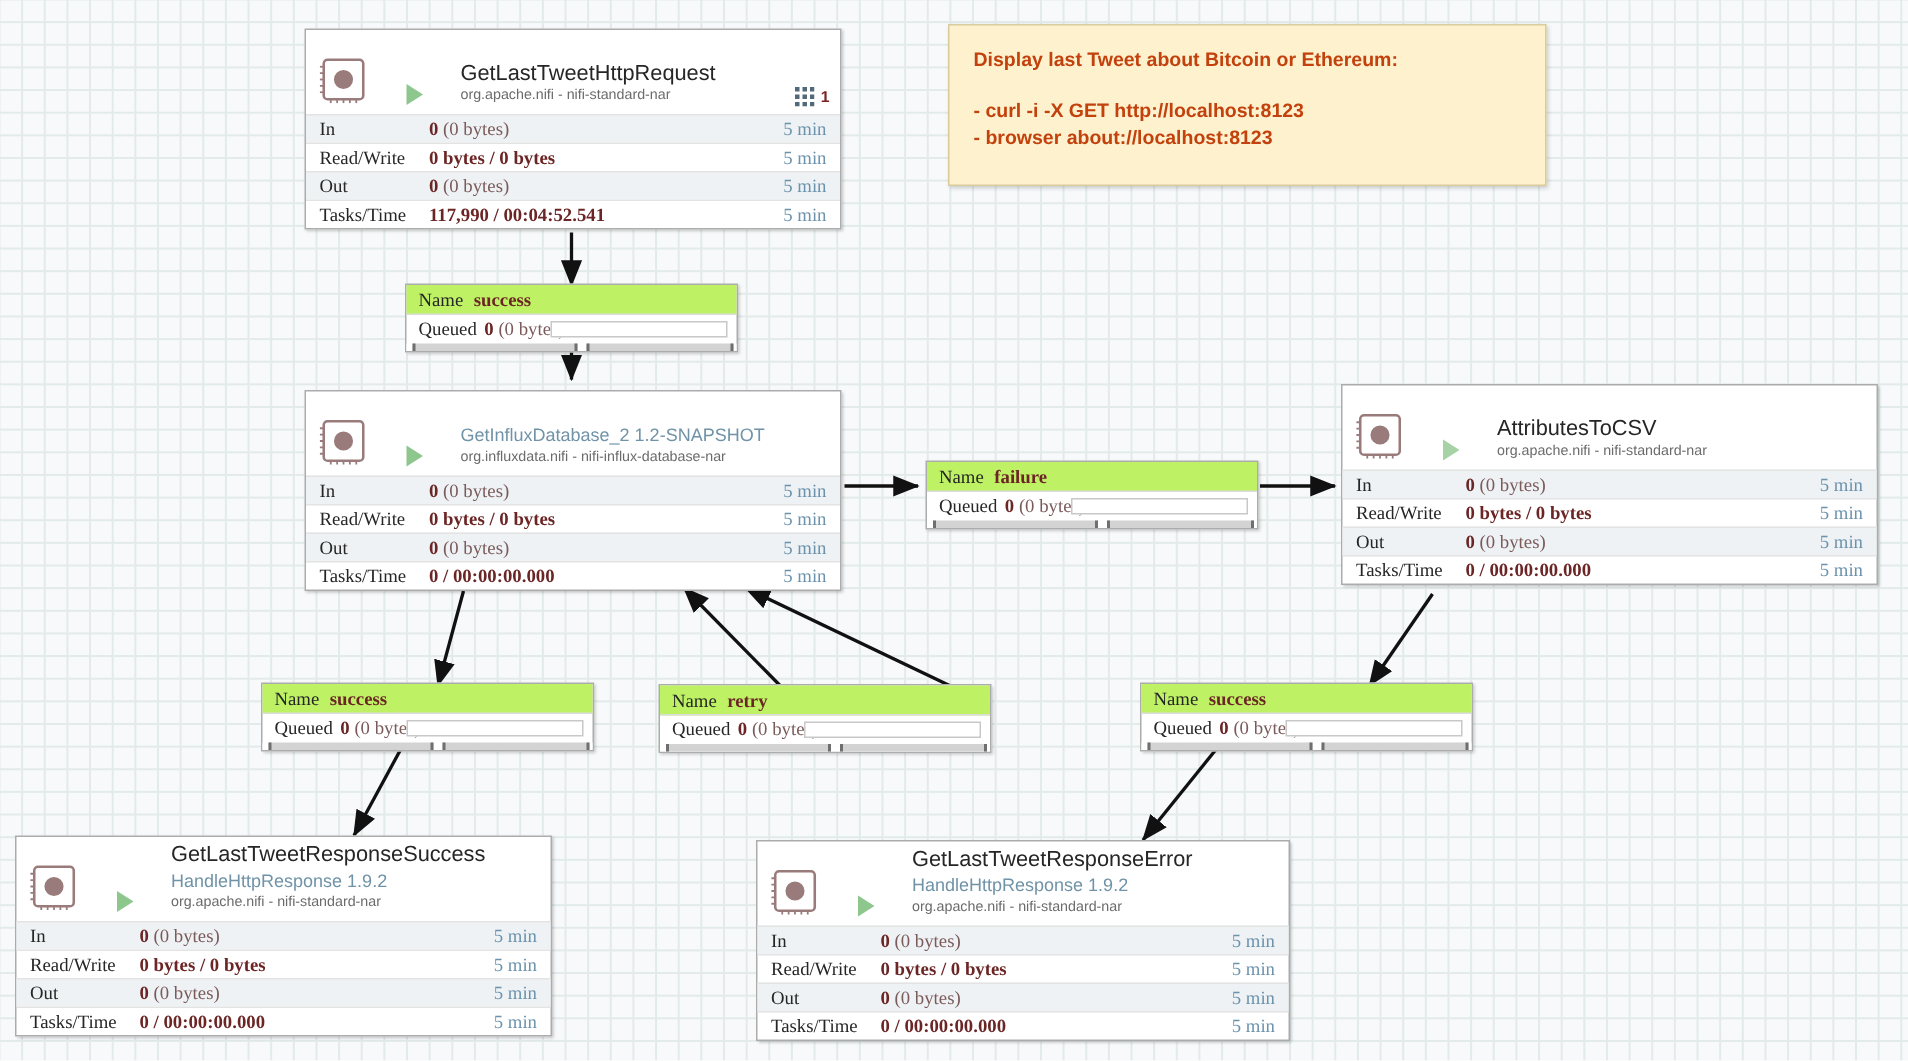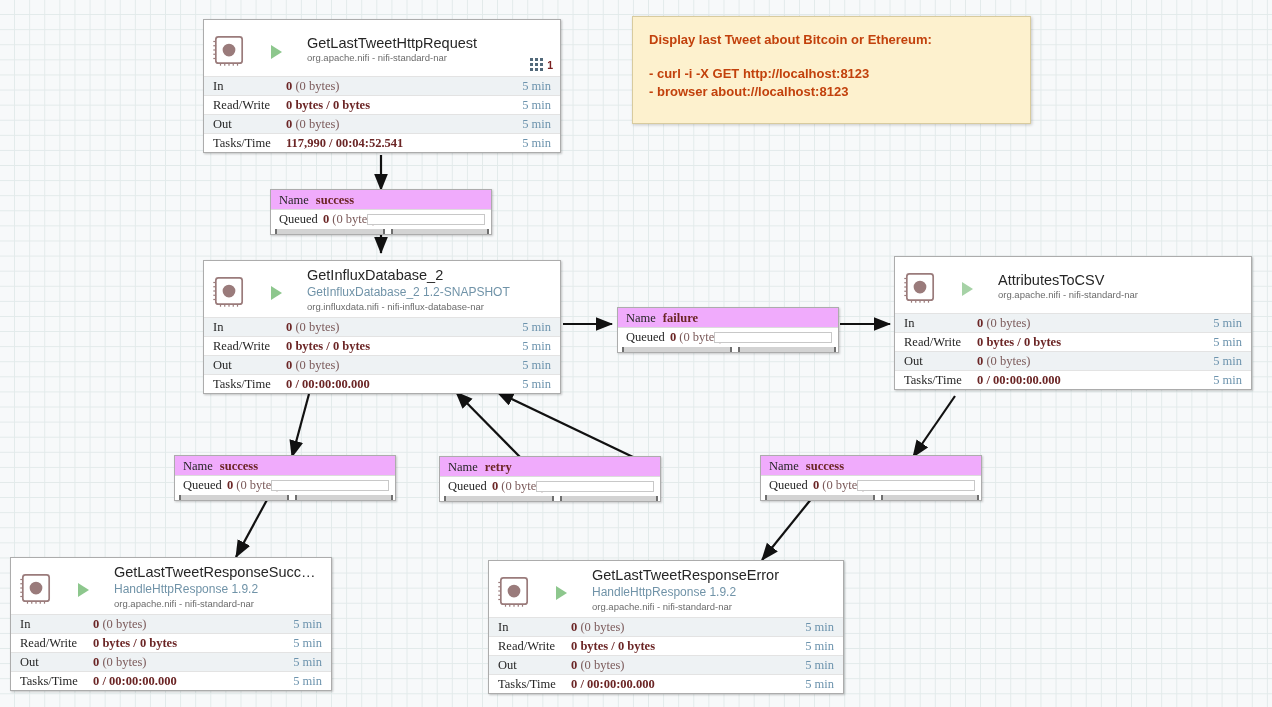--- a/index.html
+++ b/index.html
@@ -23,21 +23,21 @@
 
   
   .proc {
     position: absolute;
     background: #ffffff;
     border: 1px solid #acacac;
     box-shadow: 1px 1px 2px rgba(0,0,0,0.22);
   }
   .proc-head {
     display: flex;
-    align-items: center;
+    align-items: flex-end;
     padding: 8px 8px 6px 8px;
     position: relative;
     height: 56px;
     gap: 16px;
   }
   .chip-icon { width: 34px; height: 34px; flex: 0 0 34px; margin-top: 1px; }
   .run-glyph {
     width: 0; height: 0;
     border-left: 11px solid #8dc78d;
     border-top: 7px solid transparent;
@@ -82,21 +82,21 @@
   
   .conn {
     position: absolute;
     background: #ffffff;
     border: 1px solid #acacac;
     box-shadow: 1px 1px 2px rgba(0,0,0,0.20);
     width: 222px;
     font-family: "Liberation Serif", serif;
   }
   .conn-name {
-    background: #f0abfc;
+    background: #bef264;
     height: 20px; line-height: 20px;
     font-size: 12.5px; color: #262626;
     padding-left: 8px;
     border-bottom: 1px solid #dcdcdc;
   }
   .conn-name b { color: #6b2525; margin-left: 7px; }
   .conn-q {
     height: 19px; line-height: 19px;
     font-size: 12.5px; color: #262626; padding-left: 8px;
     position: relative;
@@ -258,21 +258,20 @@
           <line x1="1.5" y1="10" x2="4.5" y2="10"></line>
             <line x1="1.5" y1="15" x2="4.5" y2="15"></line>
           <line x1="1.5" y1="20" x2="4.5" y2="20"></line>
             <line x1="1.5" y1="25" x2="4.5" y2="25"></line>
           <line x1="1.5" y1="30" x2="4.5" y2="30"></line>
         </g>
         <path d="M27.5,20 A7.5,7.5 0 1,1 20,12.5 A7.5,7.5 0 0,0 12.5,20 A7.5,7.5 0 1,1 20,27.5 A7.5,7.5 0 0,0 27.5,20 z" fill="#9a7b7b"></path>
       </svg>
       <div class="run-glyph"></div>
       <div class="proc-titles">
-        <div class="proc-name">GetInfluxDatabase_2</div>
         <div class="proc-type">GetInfluxDatabase_2 1.2-SNAPSHOT</div>
         <div class="proc-bundle">org.influxdata.nifi - nifi-influx-database-nar</div>
       </div>
     </div>
     <div class="stat-row alt">
       <span class="stat-label">In</span>
       <span class="stat-val"><b>0</b> <span class="muted">(0 bytes)</span></span>
       <span class="stat-time">5 min</span>
     </div>
     <div class="stat-row">
@@ -375,21 +374,21 @@
     <div class="conn-name"><span>Name</span><b>success</b></div>
     <div class="conn-q"><span>Queued</span><b>0</b> <span class="muted">(0 bytes)</span>
       <span class="gauge"></span>
     </div>
     <div class="conn-bars">
       <span class="bar-seg" style="left:4px; width:110px;"></span>
       <span class="bar-seg" style="left:120px; width:98px;"></span>
     </div>
   </div>
 
-  <div class="proc" style="left:10px; top:557px; width:322px;">
+  <div class="proc" style="left:10px; top:557px; width:358px;">
     <div class="proc-head">
       <svg class="chip-icon" viewBox="0 0 40 40">
         <rect x="4.5" y="4.5" width="31" height="31" rx="3" ry="3" fill="#ffffff" stroke="#9a7b7b" stroke-width="2"></rect>
         <g stroke="#9a7b7b" stroke-width="1.4">
           <line x1="10" y1="35.5" x2="10" y2="38.5"></line>
             <line x1="15" y1="35.5" x2="15" y2="38.5"></line>
           <line x1="20" y1="35.5" x2="20" y2="38.5"></line>
             <line x1="25" y1="35.5" x2="25" y2="38.5"></line>
           <line x1="30" y1="35.5" x2="30" y2="38.5"></line>
           <line x1="1.5" y1="10" x2="4.5" y2="10"></line>
@@ -422,21 +421,21 @@
       <span class="stat-val"><b>0</b> <span class="muted">(0 bytes)</span></span>
       <span class="stat-time">5 min</span>
     </div>
     <div class="stat-row">
       <span class="stat-label">Tasks/Time</span>
       <span class="stat-val"><b>0 / 00:00:00.000</b></span>
       <span class="stat-time">5 min</span>
     </div>
   </div>
 
-  <div class="proc" style="left:488px; top:560px; width:356px;">
+  <div class="proc" style="left:504px; top:560px; width:356px;">
     <div class="proc-head">
       <svg class="chip-icon" viewBox="0 0 40 40">
         <rect x="4.5" y="4.5" width="31" height="31" rx="3" ry="3" fill="#ffffff" stroke="#9a7b7b" stroke-width="2"></rect>
         <g stroke="#9a7b7b" stroke-width="1.4">
           <line x1="10" y1="35.5" x2="10" y2="38.5"></line>
             <line x1="15" y1="35.5" x2="15" y2="38.5"></line>
           <line x1="20" y1="35.5" x2="20" y2="38.5"></line>
             <line x1="25" y1="35.5" x2="25" y2="38.5"></line>
           <line x1="30" y1="35.5" x2="30" y2="38.5"></line>
           <line x1="1.5" y1="10" x2="4.5" y2="10"></line>

